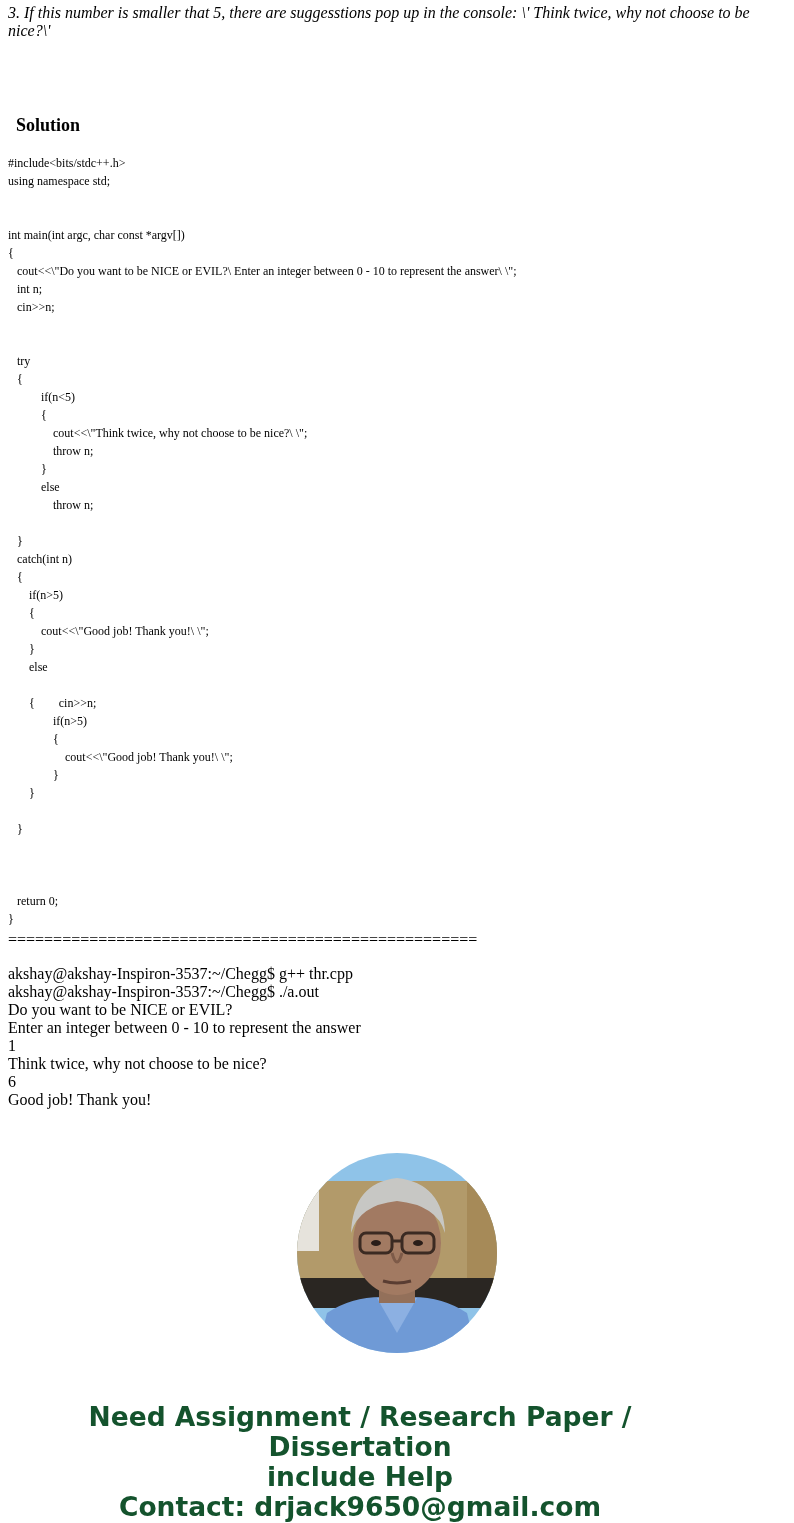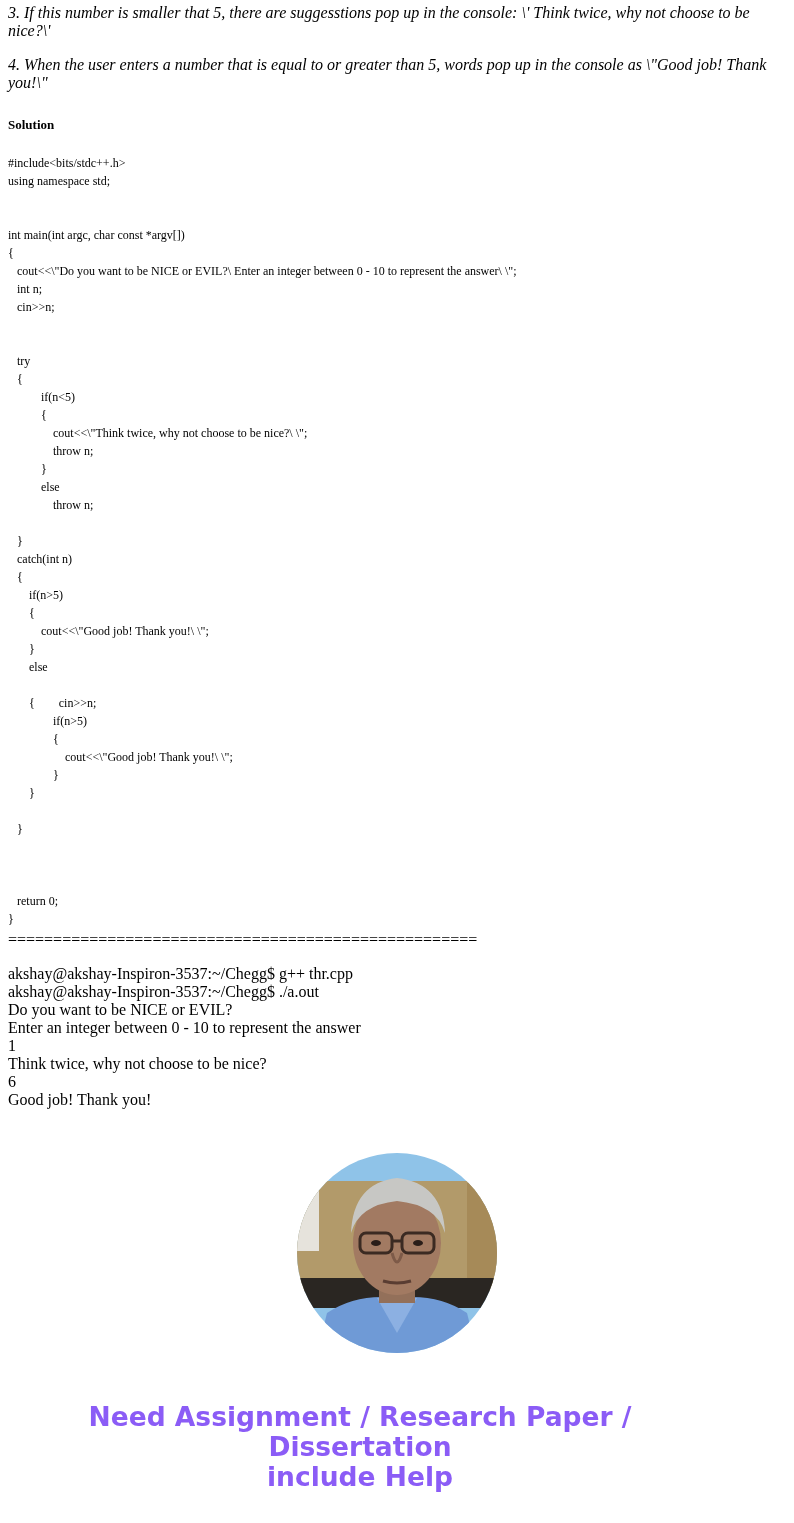--- a/index.html
+++ b/index.html
@@ -10,26 +10,26 @@
       overflow: hidden;
       font-family: "Liberation Serif", serif;
       font-size: 16px;
       color: #000000;
       line-height: 18px;
     }
     .content { position: absolute; left: 8px; top: 4px; width: 770px; }
     p.question { margin: 0 0 16px 0; line-height: 18px; font-style: italic; }
     h3.solution-heading {
       font-family: "Liberation Serif", serif;
-      font-size: 13px;
+      font-size: 18px;
       font-weight: bold;
       margin: 0;
       position: absolute;
       top: 110px;
-      left: 0;
+      left: 8px;
       line-height: 22px;
     }
     .code {
       position: absolute;
       left: 0;
       top: 150px;
       white-space: pre;
       font-family: "Liberation Serif", serif;
       font-size: 12px;
       line-height: 18px;
@@ -57,30 +57,29 @@
     .footer {
       position: absolute;
       left: 0;
       top: 1402px;
       width: 720px;
       text-align: center;
       font-family: "DejaVu Sans", sans-serif;
       font-weight: bold;
       font-size: 26.5px;
       line-height: 30px;
-      color: #8b5cf6;
+      color: #14532d;
     }
     .footer .fline { display: block; }
   </style>
 </head>
 <body>
 
 <div class="content">
   <p class="question">3. If this number is smaller that 5, there are suggesstions pop up in the console: \' Think twice, why not choose to be nice?\'</p>
-  <p class="question">4. When the user enters a number that is equal to or greater than 5, words pop up in the console as \"Good job! Thank you!\"</p>
 
   <h3 class="solution-heading">Solution</h3>
 
   <div class="code" id="code-block"><span class="line">#include&lt;bits/stdc++.h&gt;</span><span class="line">using namespace std;</span><span class="line"></span><span class="line"></span><span class="line">int main(int argc, char const *argv[])</span><span class="line">{</span><span class="line">   cout&lt;&lt;\"Do you want to be NICE or EVIL?\ Enter an integer between 0 - 10 to represent the answer\ \";</span><span class="line">   int n;</span><span class="line">   cin&gt;&gt;n;</span><span class="line"></span><span class="line"></span><span class="line">   try</span><span class="line">   {</span><span class="line">           if(n&lt;5)</span><span class="line">           {</span><span class="line">               cout&lt;&lt;\"Think twice, why not choose to be nice?\ \";</span><span class="line">               throw n;</span><span class="line">           }</span><span class="line">           else</span><span class="line">               throw n;</span><span class="line"></span><span class="line">   }</span><span class="line">   catch(int n)</span><span class="line">   {</span><span class="line">       if(n&gt;5)</span><span class="line">       {</span><span class="line">           cout&lt;&lt;\"Good job! Thank you!\ \";</span><span class="line">       }</span><span class="line">       else</span><span class="line"></span><span class="line">       {        cin&gt;&gt;n;</span><span class="line">               if(n&gt;5)</span><span class="line">               {</span><span class="line">                   cout&lt;&lt;\"Good job! Thank you!\ \";</span><span class="line">               }</span><span class="line">       }</span><span class="line"></span><span class="line">   }</span><span class="line"></span><span class="line"></span><span class="line"></span><span class="line">   return 0;</span><span class="line">}</span></div>
 
   <div class="separator">====================================================</div>
 
   <div class="console" id="console-block"><span class="line">akshay@akshay-Inspiron-3537:~/Chegg$ g++ thr.cpp</span><span class="line">akshay@akshay-Inspiron-3537:~/Chegg$ ./a.out</span><span class="line">Do you want to be NICE or EVIL?</span><span class="line">Enter an integer between 0 - 10 to represent the answer</span><span class="line">1</span><span class="line">Think twice, why not choose to be nice?</span><span class="line">6</span><span class="line">Good job! Thank you!</span></div>
 </div>
 
@@ -102,13 +101,14 @@
     <ellipse cx="79" cy="90" rx="5" ry="3" fill="#2a1d18"></ellipse>
     <ellipse cx="121" cy="90" rx="5" ry="3" fill="#2a1d18"></ellipse>
     <path d="M95 100 Q100 118 105 100" fill="none" stroke="#7d5a48" stroke-width="3"></path>
     <path d="M86 128 Q100 132 114 128" fill="none" stroke="#5a3d32" stroke-width="3"></path>
   </svg>
 </div>
 
 <div class="footer">
   <span class="fline">Need Assignment / Research Paper / Dissertation</span>
   <span class="fline">include Help</span>
+  <span class="fline">Contact: drjack9650@gmail.com</span>
 </div>
 
 </body></html>

